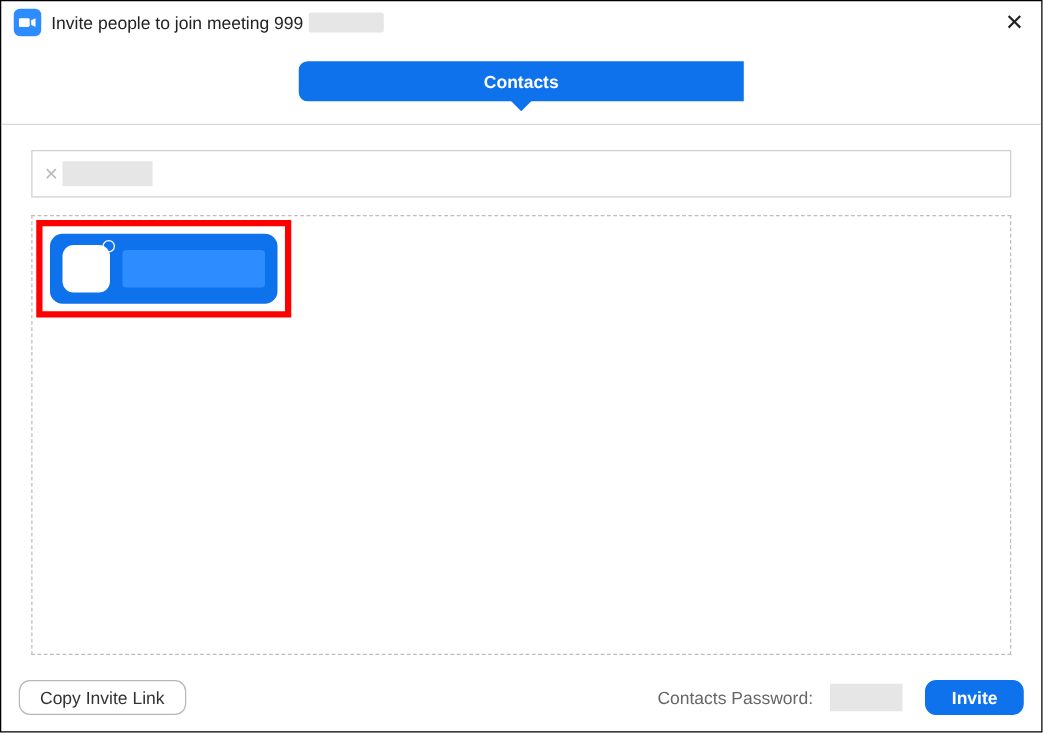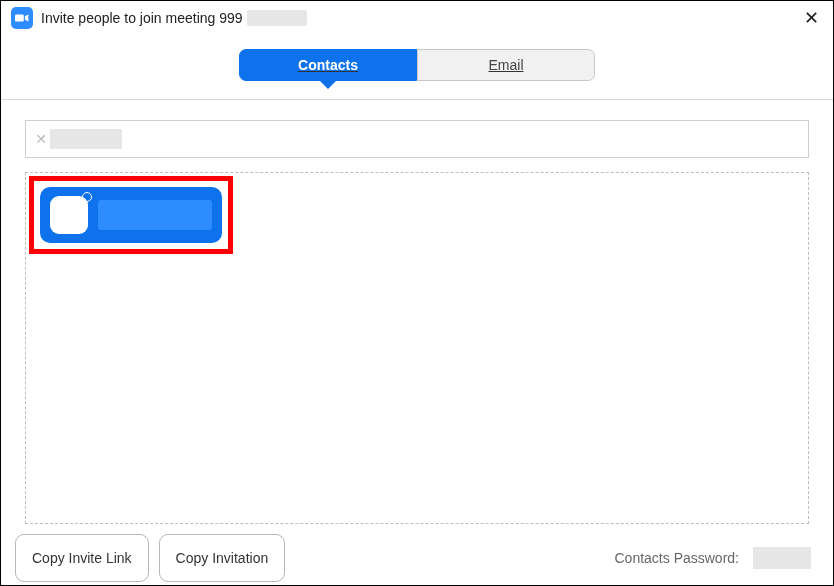--- a/index.html
+++ b/index.html
@@ -63,21 +63,20 @@
     padding: 14px 0 18px;
     border-bottom: 1px solid #d9d9d9;
   }
   .tabgroup {
     display: flex;
     width: 356px;
     height: 32px;
     border-radius: 7px;
     overflow: visible;
     position: relative;
-    text-decoration: underline;
   }
   .tab {
     flex: 1;
     text-align: center;
     line-height: 30px;
     font-size: 14px;
     cursor: pointer;
     position: relative;
   }
   .tab.active {
@@ -200,21 +199,21 @@
     bottom: 0;
     left: 0;
     right: 0;
     height: 54px;
     display: flex;
     align-items: center;
     padding: 0 14px;
     gap: 10px;
   }
   .btn {
-    height: 48px;
+    height: 28px;
     padding: 0 16px;
     border: 1px solid #b8b8b8;
     background: #fff;
     border-radius: 9px;
     font-size: 14px;
     color: #333;
     cursor: pointer;
     display: flex;
     align-items: center;
   }
@@ -252,23 +251,20 @@
     <span>Invite people to join meeting 999</span>
     <span class="redact"></span>
   </div>
   <div class="close-x">✕</div>
 </div>
 
 <div class="tabbar">
   <div class="tabgroup">
     <div class="tab active">
       <span>Contacts</span>
-    </div>
-    <div class="tab inactive">
-      <span>Email</span>
     </div>
   </div>
 </div>
 
 <div class="content">
   <div class="filter-wrap">
     <div class="chip">
       <div class="chip-x">✕</div>
       <div class="chip-label"></div>
     </div>
@@ -283,19 +279,19 @@
         <div class="contact-name-redact"></div>
       </div>
     </div>
   </div>
 </div>
 
 <div class="footer">
   <button class="btn">
     <span>Copy Invite Link</span>
   </button>
-  <button class="btn">
-    <span>Copy Invitation</span>
-  </button>
   <div class="spacer"></div>
   <span class="pw-label">Contacts Password:</span>
   <div class="pw-redact"></div>
+  <button class="btn primary">
+    <span>Invite</span>
+  </button>
 </div>
 
 </body></html>

